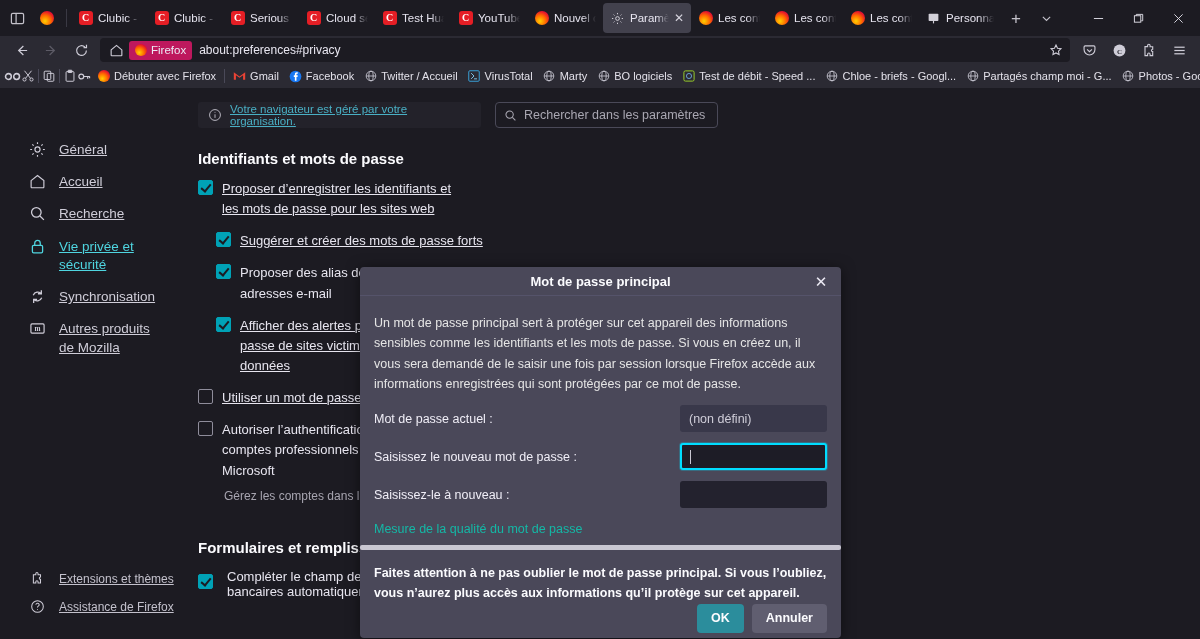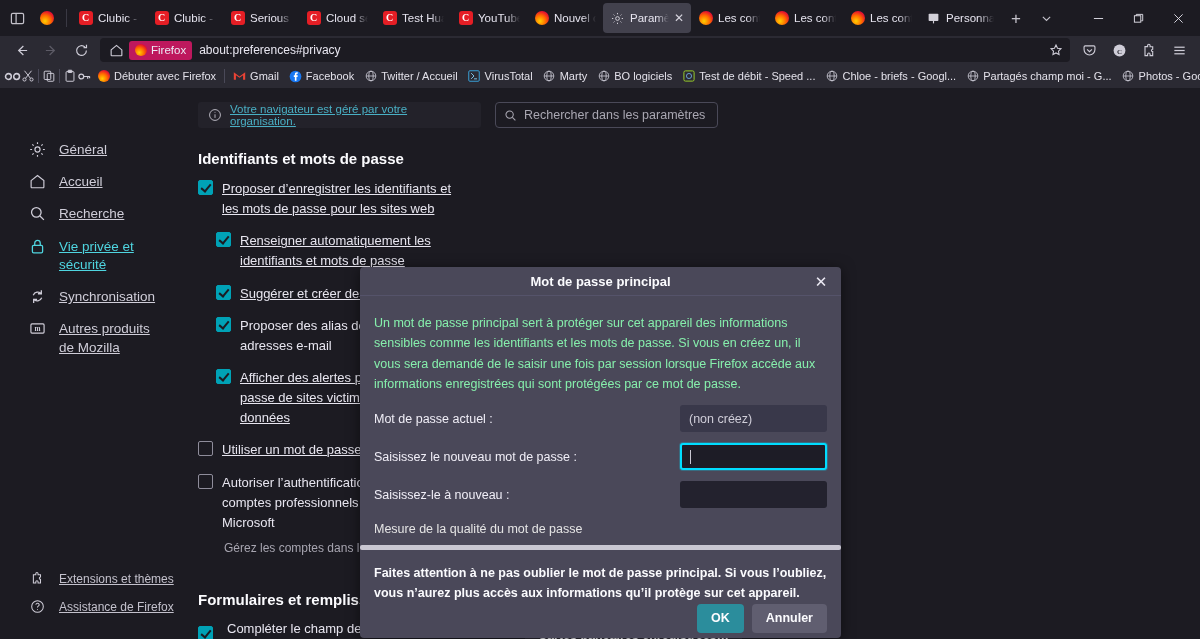--- a/index.html
+++ b/index.html
@@ -150,36 +150,36 @@
     height: 29px; flex: 0 0 29px; display: flex; align-items: center;
     justify-content: center; position: relative; border-bottom: 1px solid #55536a;
   }
   .modal-title { font-size: 13px; font-weight: bold; color: #fbfbfe; }
   .modal-x {
     position: absolute; right: 9px; top: 0; height: 29px; width: 22px;
     display: flex; align-items: center; justify-content: center;
     font-size: 15px; color: #eceaf4;
   }
   .modal-body { padding: 17px 14px 0 14px; flex: 1 1 auto; }
-  .modal-desc { font-size: 12.5px; color: #86efac; line-height: 1.62; }
+  .modal-desc { font-size: 12.5px; color: #e5e5e5; line-height: 1.62; }
   .frow { display: flex; align-items: center; margin-top: 11px; }
   .frow .flabel { font-size: 12.5px; color: #f0eef7; flex: 1 1 auto; }
   .finput {
     width: 147px; height: 27px; flex: 0 0 147px; border-radius: 3px;
     background: #39384a; border: 1px solid transparent;
     font-size: 12.5px; color: #cfcdd8; padding: 0 8px; font-family: inherit;
     display: flex; align-items: center;
   }
   .finput.dark { background: #23222e; }
   .finput.focused {
     background: #1d1c26; border: 2px solid #00ddff;
     box-shadow: 0 0 0 1px rgba(0,221,255,0.25);
   }
   .caret { width: 1px; height: 14px; background: #c9c7d2; display: inline-block; }
-  .meter-label { font-size: 12.5px; color: #e5e5e5; margin-top: 14px; }
+  .meter-label { font-size: 12.5px; color: #14b8a6; margin-top: 14px; }
   .meter {
     height: 5px; margin: 9px -14px 0 -14px; width: calc(100% + 28px);
     background: #c9c7d2; border-radius: 2px;
   }
   .warn {
     font-size: 12.5px; font-weight: bold; color: #fbfbfe;
     line-height: 1.62; margin-top: 13px;
   }
   .modal-foot { padding: 0 14px 16px 14px; display: flex; justify-content: flex-end; gap: 8px; }
   .mbtn {
@@ -631,24 +631,20 @@
       </div>
 
       <div class="sect-title">Identifiants et mots de passe</div>
 
       <div class="row">
         <span class="cb on"></span>
         <span class="row-label ul">Proposer d’enregistrer les identifiants et les mots de passe pour les sites web</span>
       </div>
       <div class="row indent">
         <span class="cb on"></span>
-        <span class="row-label ul">Renseigner automatiquement les identifiants et mots de passe</span>
-      </div>
-      <div class="row indent">
-        <span class="cb on"></span>
         <span class="row-label ul">Suggérer et créer des mots de passe forts</span>
       </div>
       <div class="row indent">
         <span class="cb on"></span>
         <span class="row-label">Proposer des alias de masquage des adresses e-mail</span>
       </div>
       <div class="row indent">
         <span class="cb on"></span>
         <span class="row-label ul">Afficher des alertes pour les mots de passe de sites victimes de fuites de données</span>
       </div>
@@ -676,21 +672,21 @@
     <div class="modal">
       <div class="modal-head">
         <span class="modal-title">Mot de passe principal</span>
         <span class="modal-x">✕</span>
       </div>
       <div class="modal-body">
         <div class="modal-desc">Un mot de passe principal sert à protéger sur cet appareil des informations sensibles comme les identifiants et les mots de passe. Si vous en créez un, il vous sera demandé de le saisir une fois par session lorsque Firefox accède aux informations enregistrées qui sont protégées par ce mot de passe.</div>
 
         <div class="frow">
           <span class="flabel">Mot de passe actuel :</span>
-          <span class="finput">(non créez)</span>
+          <span class="finput">(non défini)</span>
         </div>
         <div class="frow">
           <span class="flabel">Saisissez le nouveau mot de passe :</span>
           <span class="finput focused">
               <span class="caret"></span>
             </span>
         </div>
         <div class="frow">
           <span class="flabel">Saisissez-le à nouveau :</span>
           <span class="finput dark"></span>

